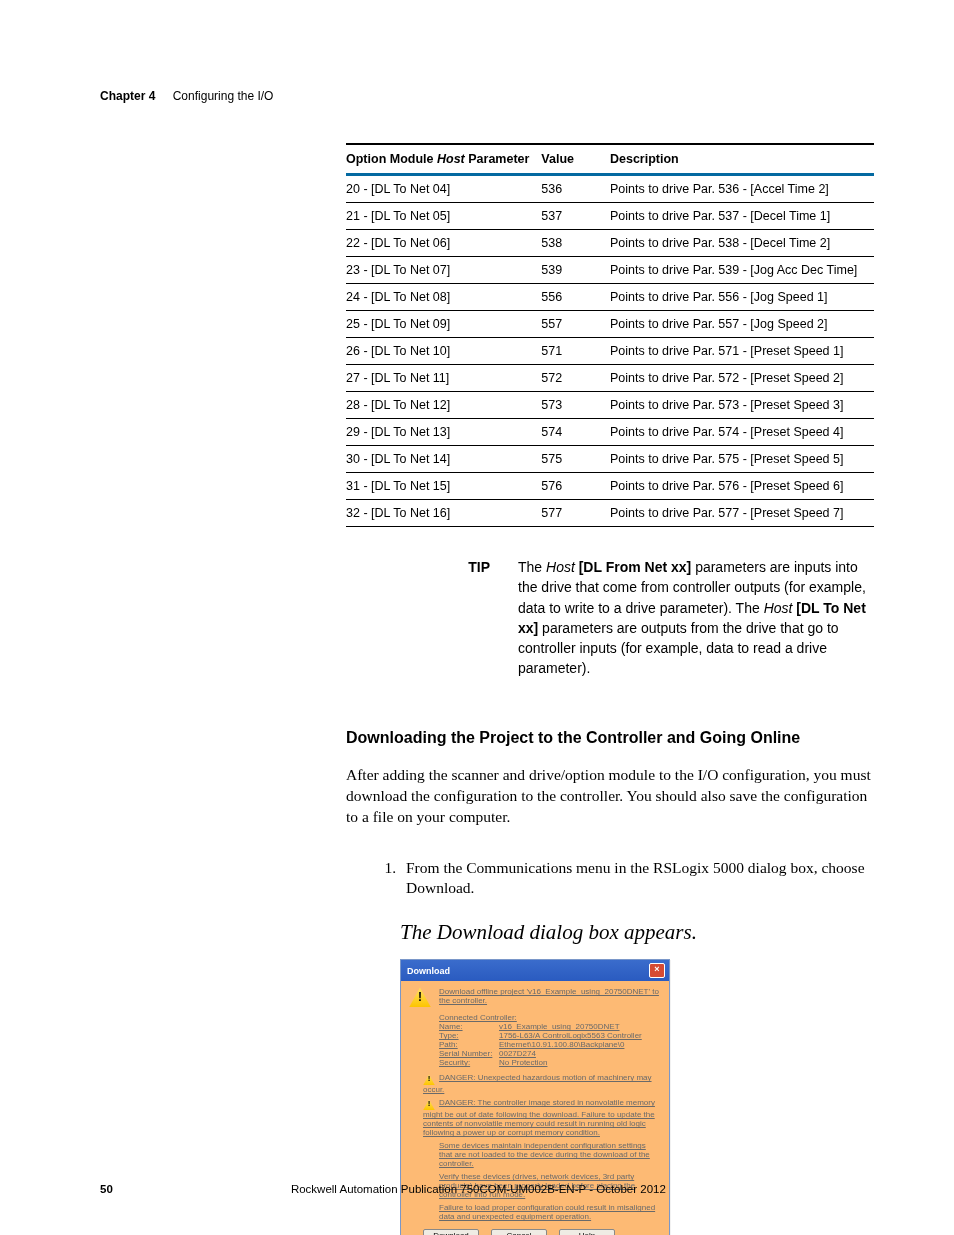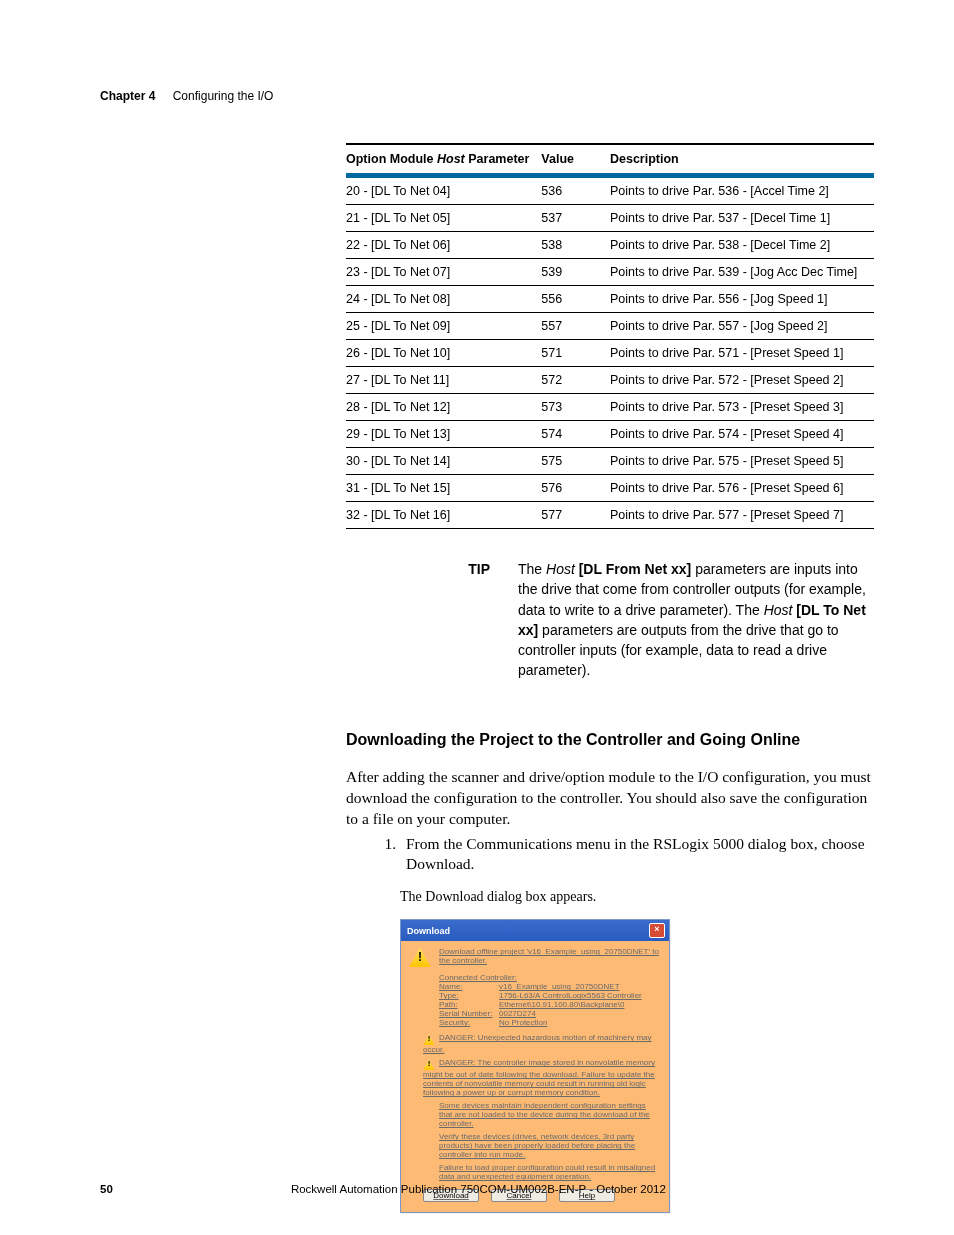--- a/index.html
+++ b/index.html
@@ -29,21 +29,21 @@
     width: 100%;
     border-collapse: collapse;
     font-family: "Myriad Pro", "Helvetica Neue", Arial, sans-serif;
     font-size: 12.5px;
   }
   table.param th {
     text-align: left;
     font-weight: 700;
     padding: 7px 6px 7px 0;
     border-top: 2px solid #000;
-    border-bottom: 5px solid #0369a1;
+    border-bottom: 3px solid #0369a1;
   }
   table.param td {
     padding: 6px 6px 6px 0;
     border-bottom: 1px solid #000;
   }
   .tip-row {
     display: flex;
     margin-top: 30px;
     font-family: "Myriad Pro", "Helvetica Neue", Arial, sans-serif;
     font-size: 14px;
@@ -62,33 +62,34 @@
 
   h2.section {
     font-family: "Myriad Pro", "Helvetica Neue", Arial, sans-serif;
     font-weight: 700;
     font-size: 16px;
     margin: 50px 0 18px 0;
   }
   p.body {
     font-size: 15.5px;
     line-height: 1.35;
-    margin: 0 0 4px 0;
+    margin: 0 0 30px 0;
   }
   ol.steps {
     font-size: 15.5px;
     line-height: 1.35;
     margin: 0 0 4px 0;
     padding-left: 54px;
   }
   ol.steps li { padding-left: 6px; margin-bottom: 12px;}
   .step-follow {
-    font-size: 14px;
+    font-size: 21px;
     margin-left: 54px;
     margin-bottom: 14px;
+    font-style: italic;
   }
 
   
   .dialog {
     width: 268px;
     margin-left: 54px;
     font-family: Tahoma, Arial, sans-serif;
     font-size: 8px;
     border: 1px solid #7a97c9;
     background: #fdba74;

